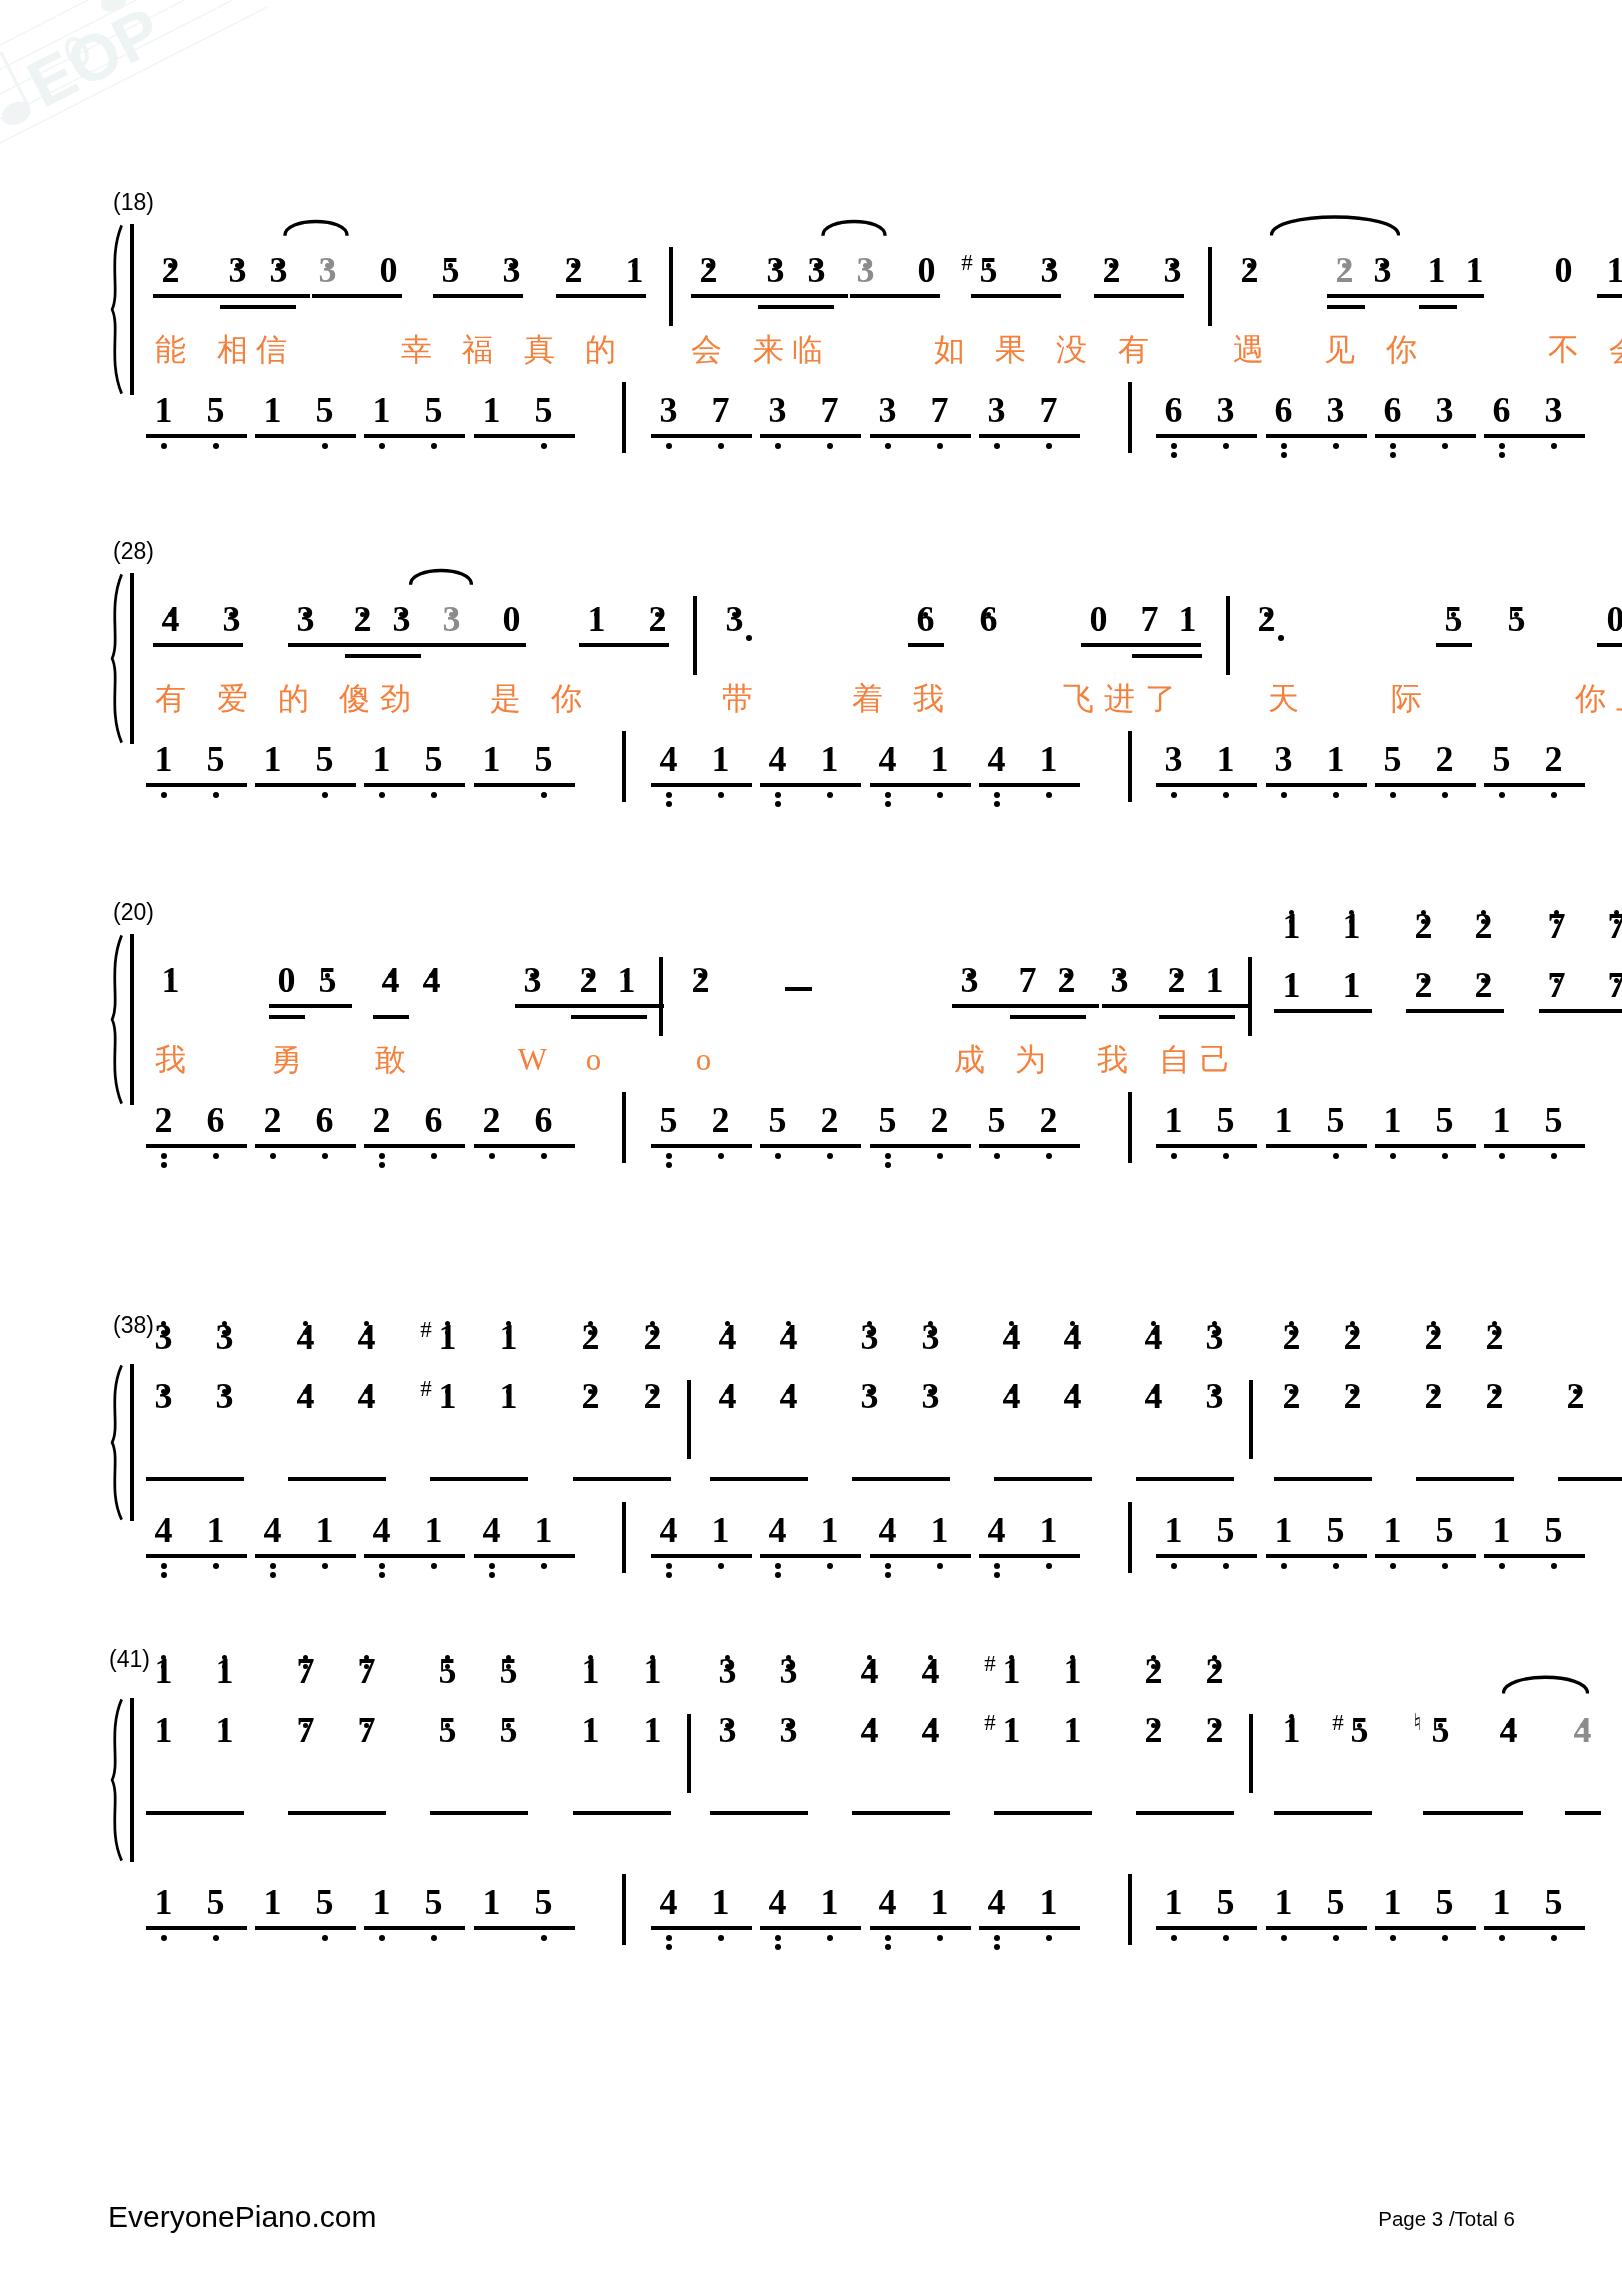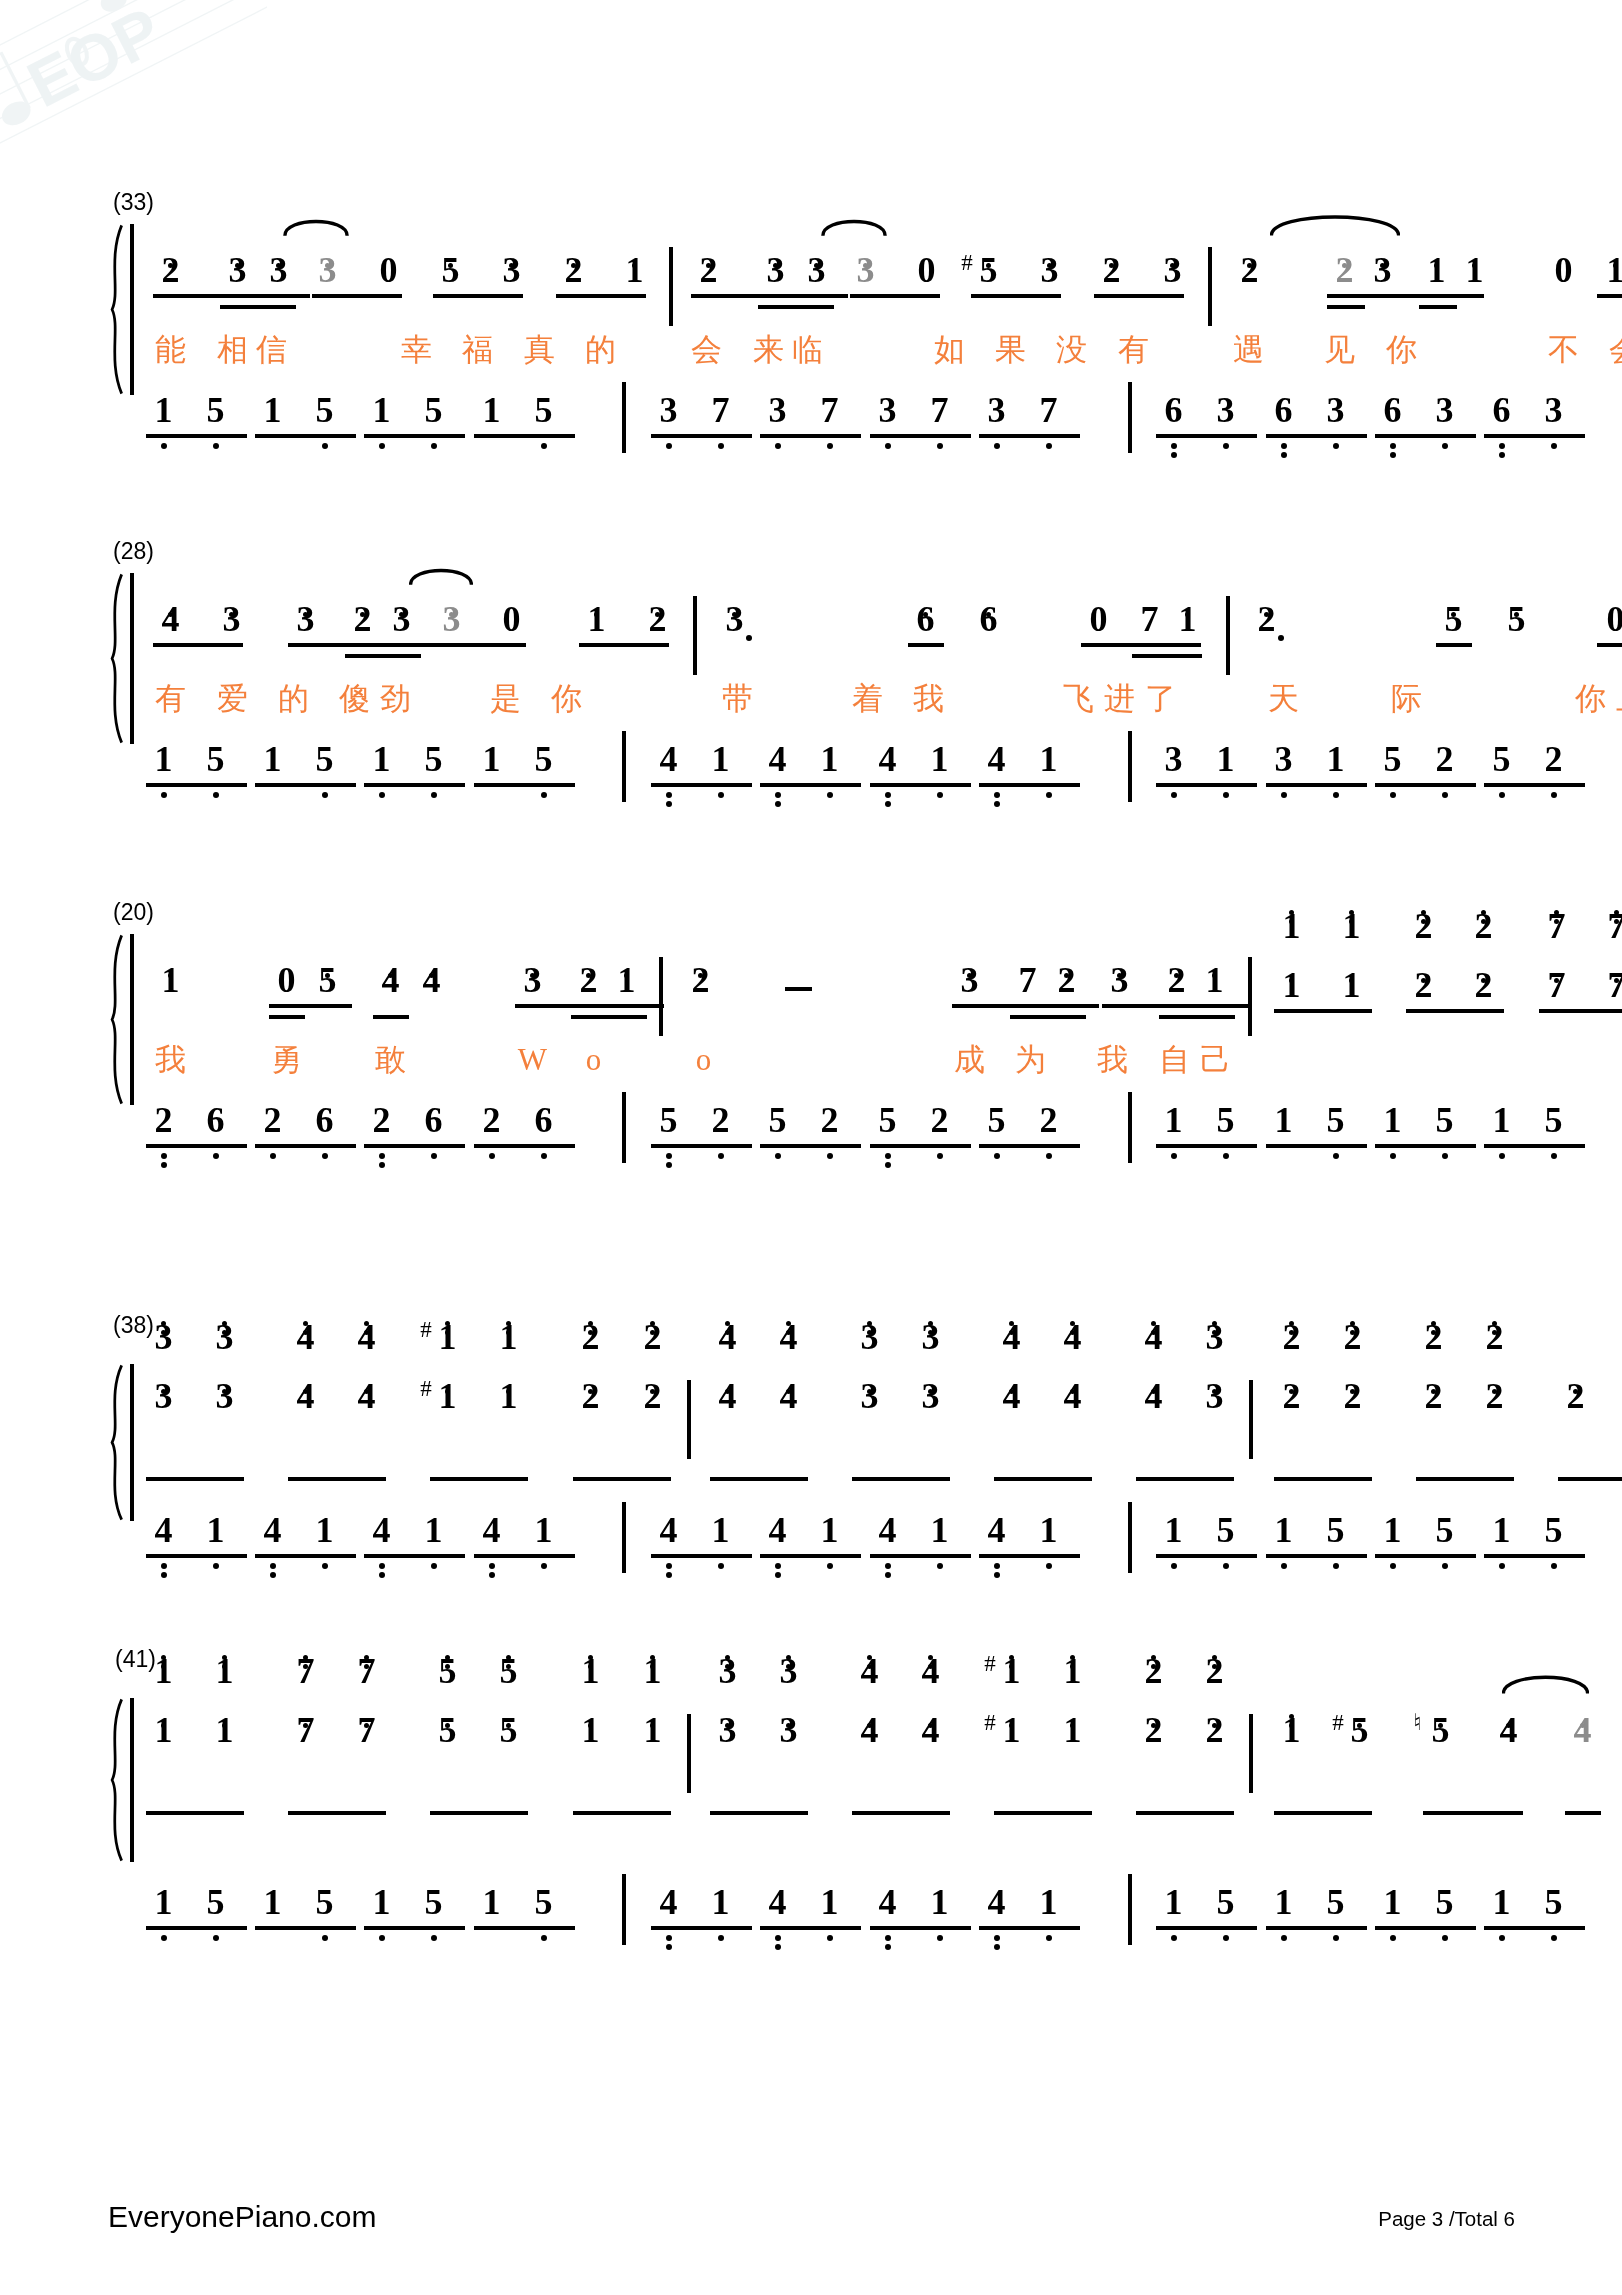--- a/index.html
+++ b/index.html
@@ -77,21 +77,21 @@
       <rect x="48" y="70" width="5" height="92"></rect>
       <ellipse cx="232" cy="78" rx="20" ry="15"></ellipse>
       <rect x="249" y="-6" width="5" height="86"></rect>
       <ellipse cx="150" cy="120" rx="13" ry="20" fill="none" stroke="#dfe8ea" stroke-width="6"></ellipse>
     </g>
     <text x="68" y="172" transform="rotate(-27 200 150)" font-family="Liberation Sans, sans-serif" font-size="96" font-weight="bold" fill="#dbe5e8">EOP</text>
   </svg>
 </div>
 
 <div class="system" id="sys1" style="top:225px;">
-  <div class="sys-num">(33)</div>
+  <div class="sys-num">(18)</div>
   <div class="brace" style="top:-1.4px;">
     <svg width="29" height="171" viewBox="0 0 42 250">
       <path d="M30 2 C10 50 28 100 16 125 C28 150 10 200 30 248" fill="none" stroke="#000" stroke-width="4"></path>
     </svg>
   </div>
   <div class="lbar" style="top:-1.4px;height:171px;left:20.5px;"></div>
 
   <div class="notes" id="s1-mel" style="top:27px;">
       <div class="n" style="left: 48px; top: 0px;"><span class="dotup"><span class="dt"></span></span><span>2</span></div>
       <div class="n" style="left: 115px; top: 0px;"><span class="dotup"><span class="dt"></span></span><span>3</span></div>
@@ -642,21 +642,21 @@
       <div style="position: absolute; left: 1333px; top: 51px; width: 6.1px; height: 6.1px; border-radius: 50%; background: rgb(0, 0, 0);"></div>
       <div class="n" style="left: 1379px; top: 0px;"><span>1</span></div>
       <div class="n" style="left: 1431px; top: 0px;"><span>5</span></div>
       <div class="beam" style="left: 1375px; width: 101px; top: 42px;"></div>
       <div style="position: absolute; left: 1390px; top: 51px; width: 6.1px; height: 6.1px; border-radius: 50%; background: rgb(0, 0, 0);"></div>
       <div style="position: absolute; left: 1442px; top: 51px; width: 6.1px; height: 6.1px; border-radius: 50%; background: rgb(0, 0, 0);"></div>
     </div>
 </div>
 
 <div class="system" id="sys5" style="top:1686px;">
-  <div class="sys-num" style="top:-40px;left:6px;">(41)</div>
+  <div class="sys-num" style="top:-40px;left:0;">(41)</div>
   <div class="brace" style="top:12.3px;">
     <svg width="29" height="164" viewBox="0 0 42 240">
       <path d="M30 2 C10 48 28 96 16 120 C28 144 10 194 30 238" fill="none" stroke="#000" stroke-width="4"></path>
     </svg>
   </div>
   <div class="lbar" style="top:12.3px;height:164px;left:20.5px;"></div>
   <div class="notes" id="s5-chd" style="top:-33px;">
       <div class="n" style="left: 41px; top: 0px;"><span class="dotup"><span class="dt"></span></span><span class="dotup2"><span class="dt"></span></span><span>1</span></div>
       <div class="n" style="left: 41px; top: 59px;"><span class="dotup"><span class="dt"></span></span><span>1</span></div>
       <div class="n" style="left: 102px; top: 0px;"><span class="dotup"><span class="dt"></span></span><span class="dotup2"><span class="dt"></span></span><span>1</span></div>

